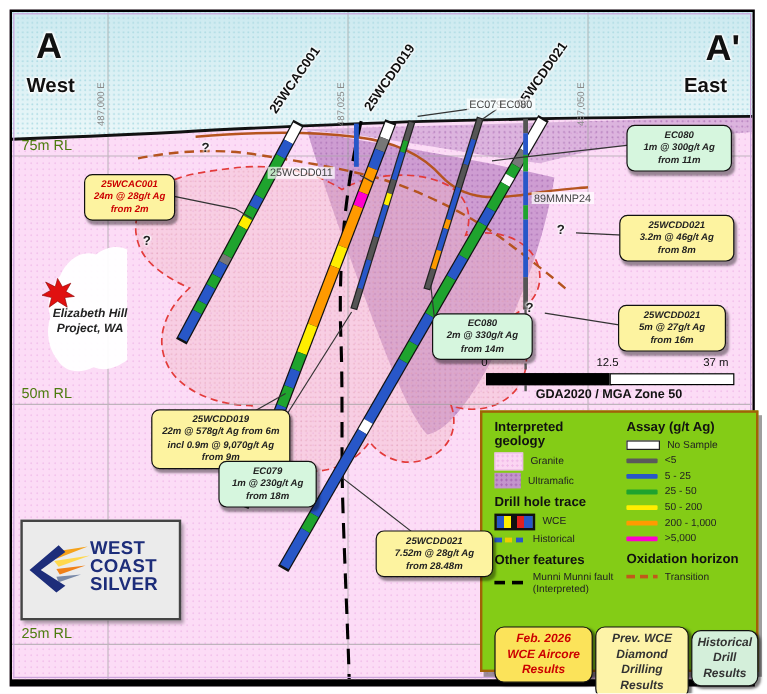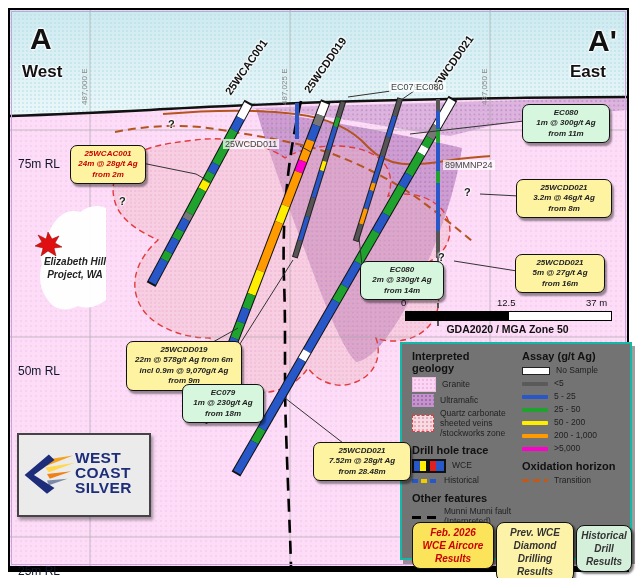--- a/index.html
+++ b/index.html
@@ -4,35 +4,35 @@
 <style>
   html,body{margin:0;padding:0;background:#fff;}
   #stage{position:relative;width:639px;height:578px;background:#fff;font-family:"Liberation Sans",sans-serif;overflow:hidden;}
   #frame{position:absolute;left:8px;top:8px;width:617px;height:556px;border:2px solid #000;border-bottom-width:6px;background:#fcdcf6;}
   #map{position:absolute;left:0;top:0;width:617px;height:556px;}
   #scene{position:absolute;left:0;top:0;}
   .abs{position:absolute;}
   .halo{text-shadow:1px 0 2px #fff,-1px 0 2px #fff,0 1px 2px #fff,0 -1px 2px #fff;}
   .sect-letter{font-size:30px;font-weight:bold;color:#111;}
   .sect-dir{font-size:17px;font-weight:bold;color:#111;}
-  .rl-label{font-size:12px;color:#0f172a;margin-top:43px;}
+  .rl-label{font-size:12px;color:#4d7c0f;}
   .easting{font-size:8px;color:#8a8a8a;height:10px;transform-origin:0 100%;transform:rotate(-90deg);white-space:nowrap;}
   .collar-label{font-size:11px;font-weight:bold;color:#111;height:14px;transform-origin:0 100%;transform:rotate(-55deg);white-space:nowrap;}
   .small-hole-label{font-size:9px;color:#444;background:rgba(255,255,255,.72);padding:0 2px;white-space:nowrap;}
   .qmark{font-size:11px;font-weight:bold;color:#222;}
   .callout{position:absolute;border:1.6px solid #111;border-radius:7px;padding:3px 4px;font-size:8px;font-weight:bold;font-style:italic;line-height:1.3;text-align:center;color:#222;white-space:pre-line;box-shadow:2px 3px 2px rgba(0,0,0,.4);z-index:5;}
   .co-yellow{background:#fdf3a0;}
   .co-green{background:#d6f6de;}
   .co-red{color:#cc0000;}
   .loc-name{font-size:10px;font-weight:bold;font-style:italic;color:#222;text-align:center;white-space:pre-line;line-height:1.25;}
   
   .sb-num{font-size:9.5px;color:#111;}
   .sb-datum{font-size:10.5px;font-weight:bold;color:#111;text-align:center;}
   
-  #legend{position:absolute;left:390px;top:332px;width:228px;height:214px;background:#737373;border:2px solid #14b8a6;box-shadow:3px 4px 0 rgba(40,40,40,.45);z-index:4;}
+  #legend{position:absolute;left:390px;top:332px;width:228px;height:214px;background:#84cc16;border:2px solid #a16207;box-shadow:3px 4px 0 rgba(40,40,40,.45);z-index:4;}
   .lcol{position:absolute;}
   .ltitle{font-size:11px;font-weight:bold;color:#111;margin:6px 0 3px 0;}
   .lrow{display:flex;align-items:center;gap:6px;margin:2px 0;min-height:11px;font-size:8.5px;color:#222;}
   .llabel{white-space:pre-line;line-height:1.15;}
   .sw{display:inline-block;width:26px;flex:0 0 auto;--c:#000;}
   .sw-granite{width:22px;height:13px;background:#fbd6f2;border:1px solid #ecbce4;background-image:radial-gradient(#f0b9e8 1px,transparent 1px);background-size:4px 4px;}
   .sw-ultramafic{width:22px;height:13px;background:#c394cc;background-image:radial-gradient(#a96bb4 1px,transparent 1px);background-size:4px 4px;}
   .sw-quartz{width:20px;height:15px;background:#f6dce2;background-image:radial-gradient(#e8a8b8 1px,transparent 1px);background-size:4px 4px;border:1.6px dashed #e33b3b;}
   .sw-wce{width:30px;height:10px;border:2px solid #111;background:linear-gradient(90deg,#2857c8 0 20%,#ffee00 20% 40%,#111 40% 55%,#e02020 55% 75%,#2857c8 75% 100%);}
   .sw-hist{height:4px;background:repeating-linear-gradient(90deg,#2857c8 0 6px,transparent 6px 9px,#eecc00 9px 15px,transparent 15px 18px);}
@@ -288,26 +288,20 @@
        <div>
 
        <div class="lrow">
                 <span class="sw sw-granite"></span>
                 <span class="llabel">Granite</span>
               </div>
               <div class="lrow">
                 <span class="sw sw-ultramafic"></span>
                 <span class="llabel">Ultramafic</span>
               </div>
-              <div class="lrow">
-                <span class="sw sw-quartz"></span>
-                <span class="llabel">Quartz carbonate
-sheeted veins
-/stockworks zone</span>
-              </div>
             </div>
        <div class="ltitle">Drill hole trace</div>
        <div>
 
        <div class="lrow">
                 <span class="sw sw-wce"></span>
                 <span class="llabel">WCE</span>
               </div>
               <div class="lrow">
                 <span class="sw sw-hist"></span>

